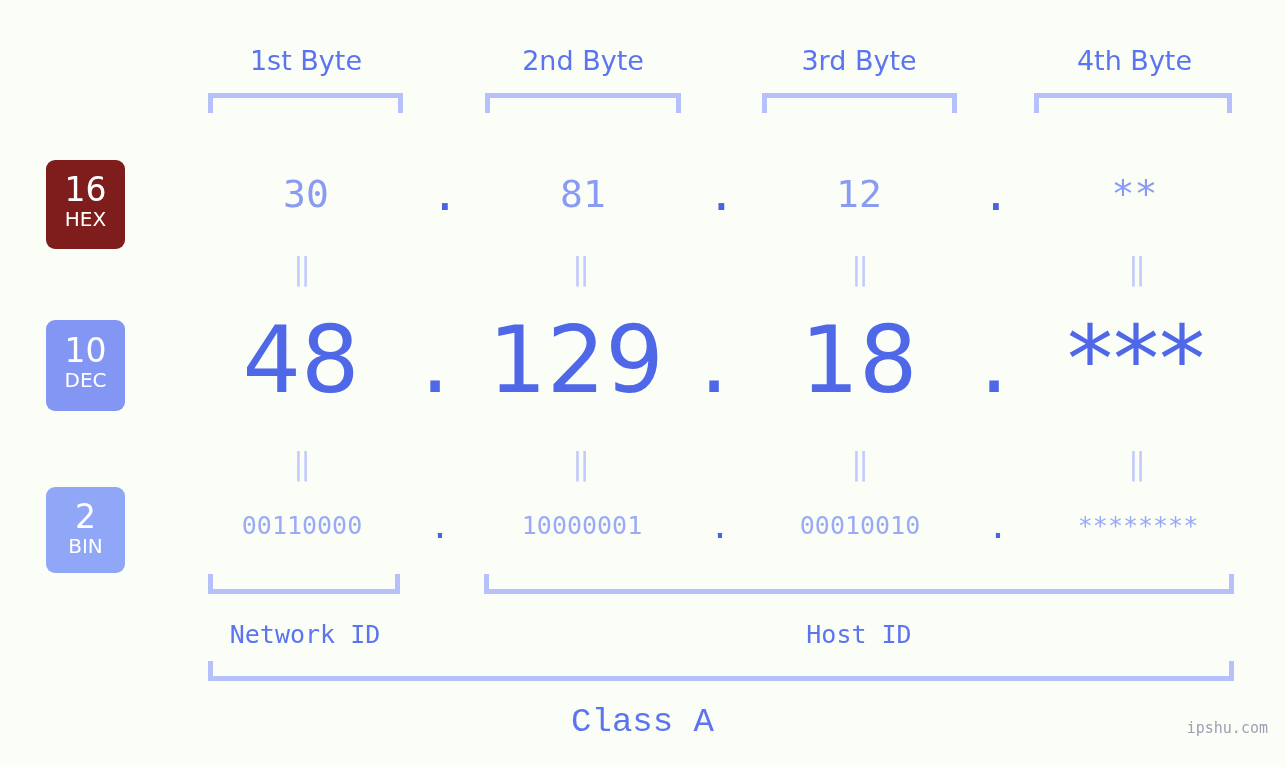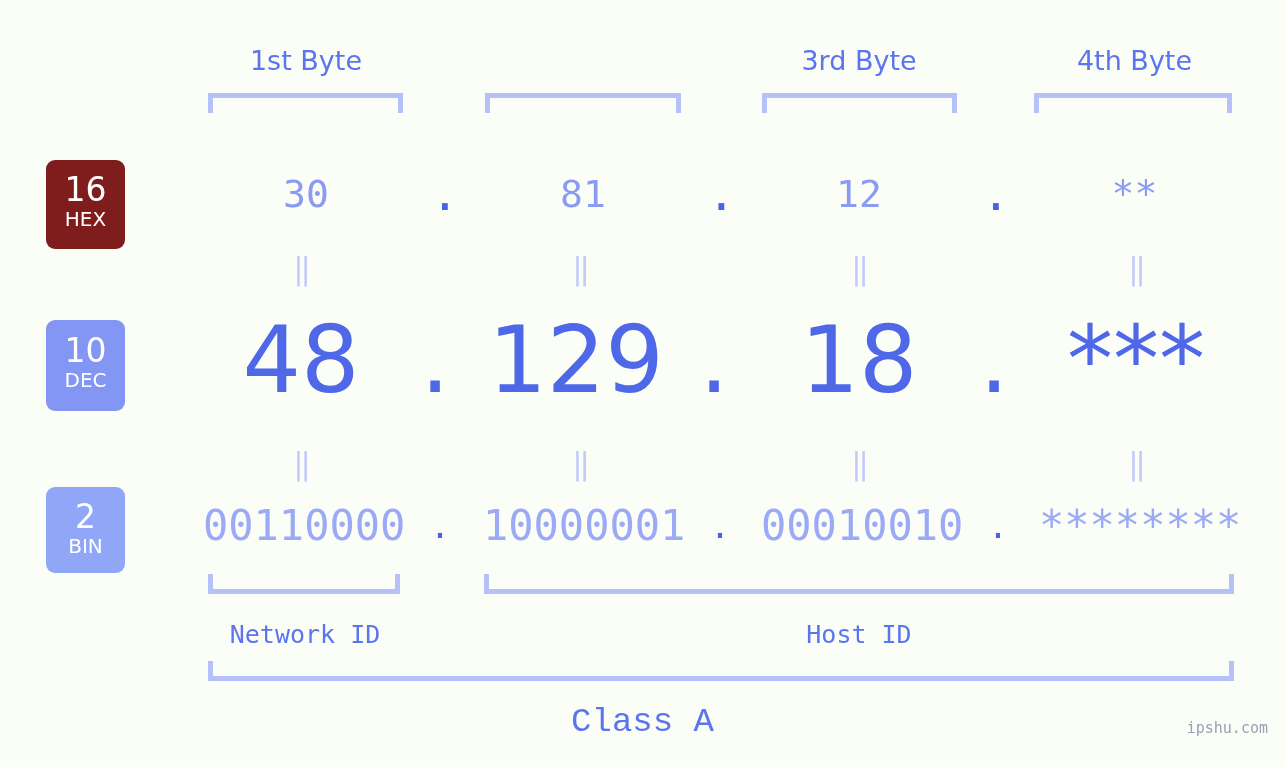--- a/index.html
+++ b/index.html
@@ -144,21 +144,21 @@
   }
 
   
   .bin-val {
     position: absolute;
     top: 494px;
     height: 48px;
     line-height: 48px;
     text-align: center;
     font-family: "DejaVu Sans Mono", monospace;
-    font-size: 42px;
+    font-size: 25px;
     color: #9aaaf6;
     white-space: nowrap;
   }
   .bin-dot {
     position: absolute;
     top: 494px;
     height: 48px;
     line-height: 48px;
     text-align: center;
     font-family: "DejaVu Sans Mono", monospace;
@@ -205,20 +205,21 @@
     color: #9aa1b4;
     white-space: nowrap;
   }
 </style>
 </head>
 <body>
 
 <div id="stage">
 
   <div class="byte-header" style="left:206px;width:200px;">1st Byte</div>
+  <div class="byte-header" style="left:484px;width:198px;">2nd Byte</div>
   <div class="byte-header" style="left:761px;width:196px;">3rd Byte</div>
   <div class="byte-header" style="left:1035px;width:199px;">4th Byte</div>
 
   <div class="bracket-top" style="left:208px;top:85px;width:195px;"></div>
   <div class="bracket-top" style="left:485px;top:85px;width:196px;"></div>
   <div class="bracket-top" style="left:762px;top:85px;width:195px;"></div>
   <div class="bracket-top" style="left:1034px;top:85px;width:198px;"></div>
 
   <div class="badge" id="badge-hex">
     <span class="num">16</span>

